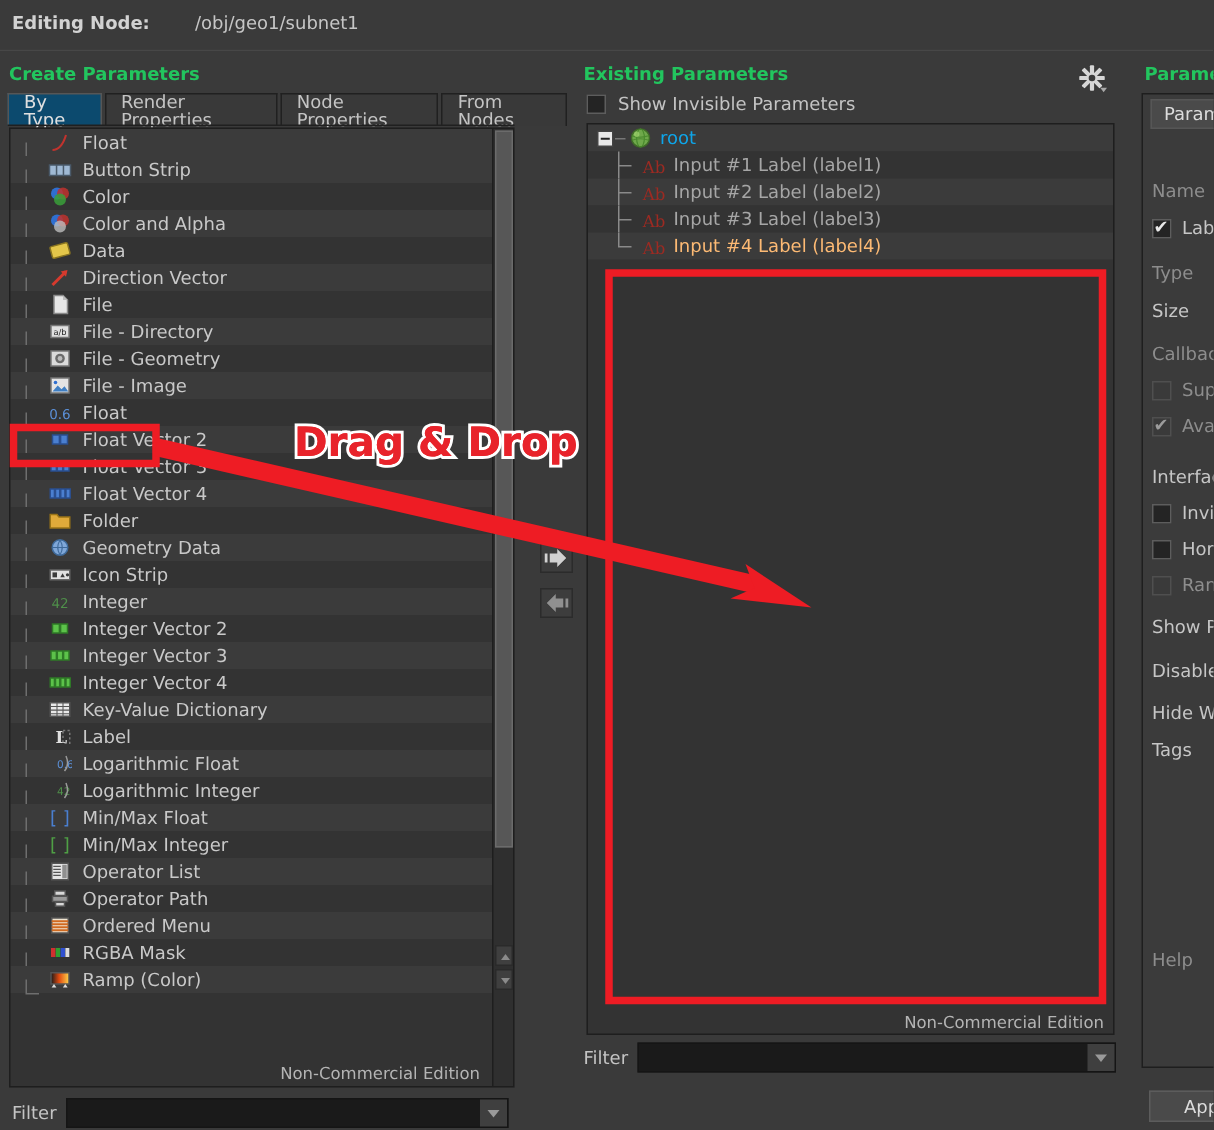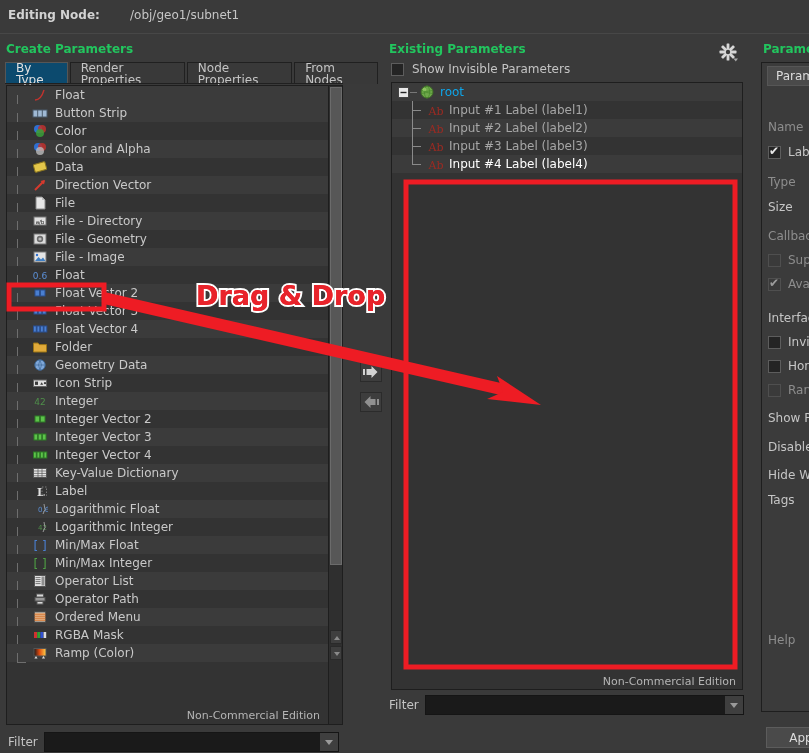--- a/index.html
+++ b/index.html
@@ -575,21 +575,21 @@
           <div class="trow even" style="padding-left: 18px;">
             <span style="width:16px;position:relative;display:inline-block;height:18px">
               <span style="position:absolute;left:2px;top:0;width:1px;height:9px;background:#8a8a8a"></span>
               <span style="position:absolute;left:2px;top:9px;width:9px;height:1px;background:#8a8a8a"></span>
             </span>
             <span style="width:20px;display:inline-flex;align-items:center;justify-content:center">
               <svg width="16" height="16" viewBox="0 0 16 16">
                 <text x="8" y="13" font-size="11" text-anchor="middle" fill="#9d2a22" font-family="DejaVu Serif">Ab</text>
               </svg>
             </span>
-            <span style="padding-left:3px;color:#ffffff">Input #4 Label (label4)</span>
+            <span style="padding-left:3px;color:#fdba74">Input #4 Label (label4)</span>
           </div>
         </div>
       <div class="nce" style="right:6px; bottom:1px;">Non-Commercial Edition</div>
     </div>
 
     <div class="filterbar" style="left:4px; top:655px; width:356px;">
       <span class="fl">Filter</span>
       <div class="finput" style="width:319px;">
         <input style="width: 299px; height: 18px; background: transparent; border: none; outline: none; color: rgb(207, 207, 207); font-size: 12px; padding-left: 4px; font-family: &quot;DejaVu Sans&quot;, sans-serif;" value="">
         <span class="fdrop">

